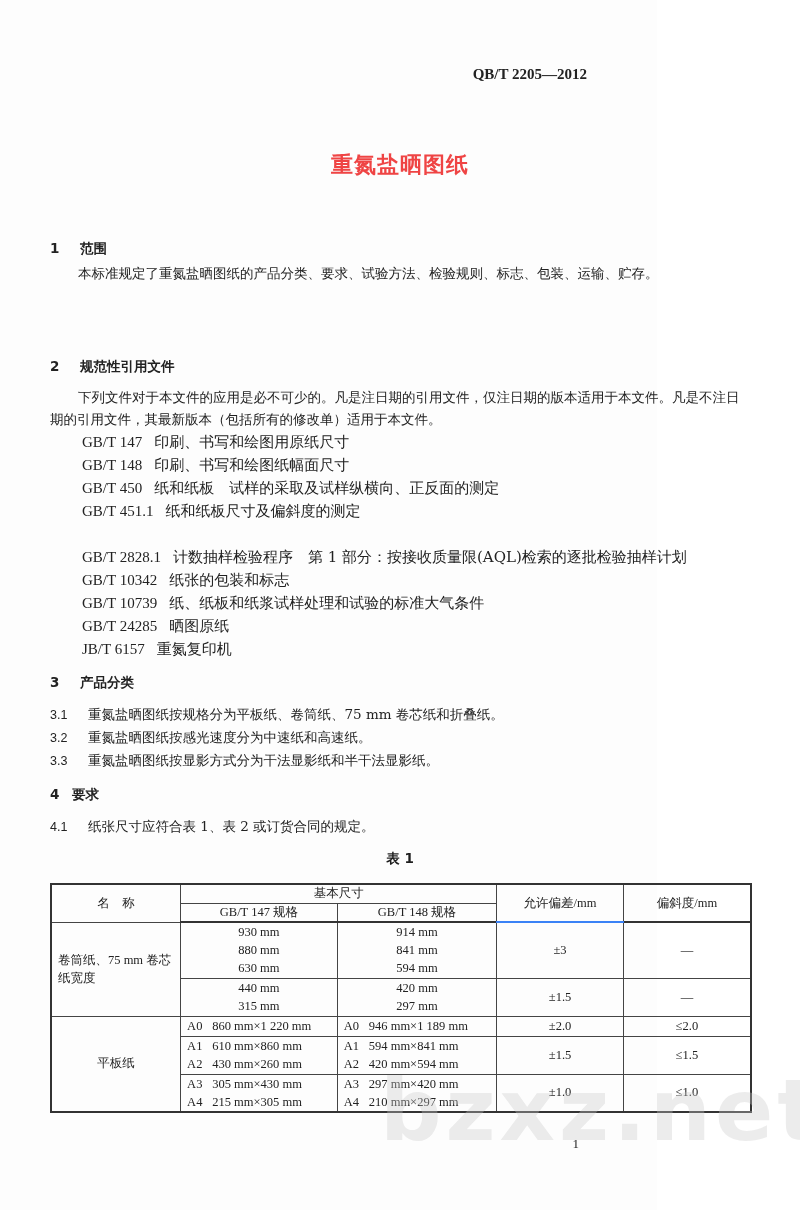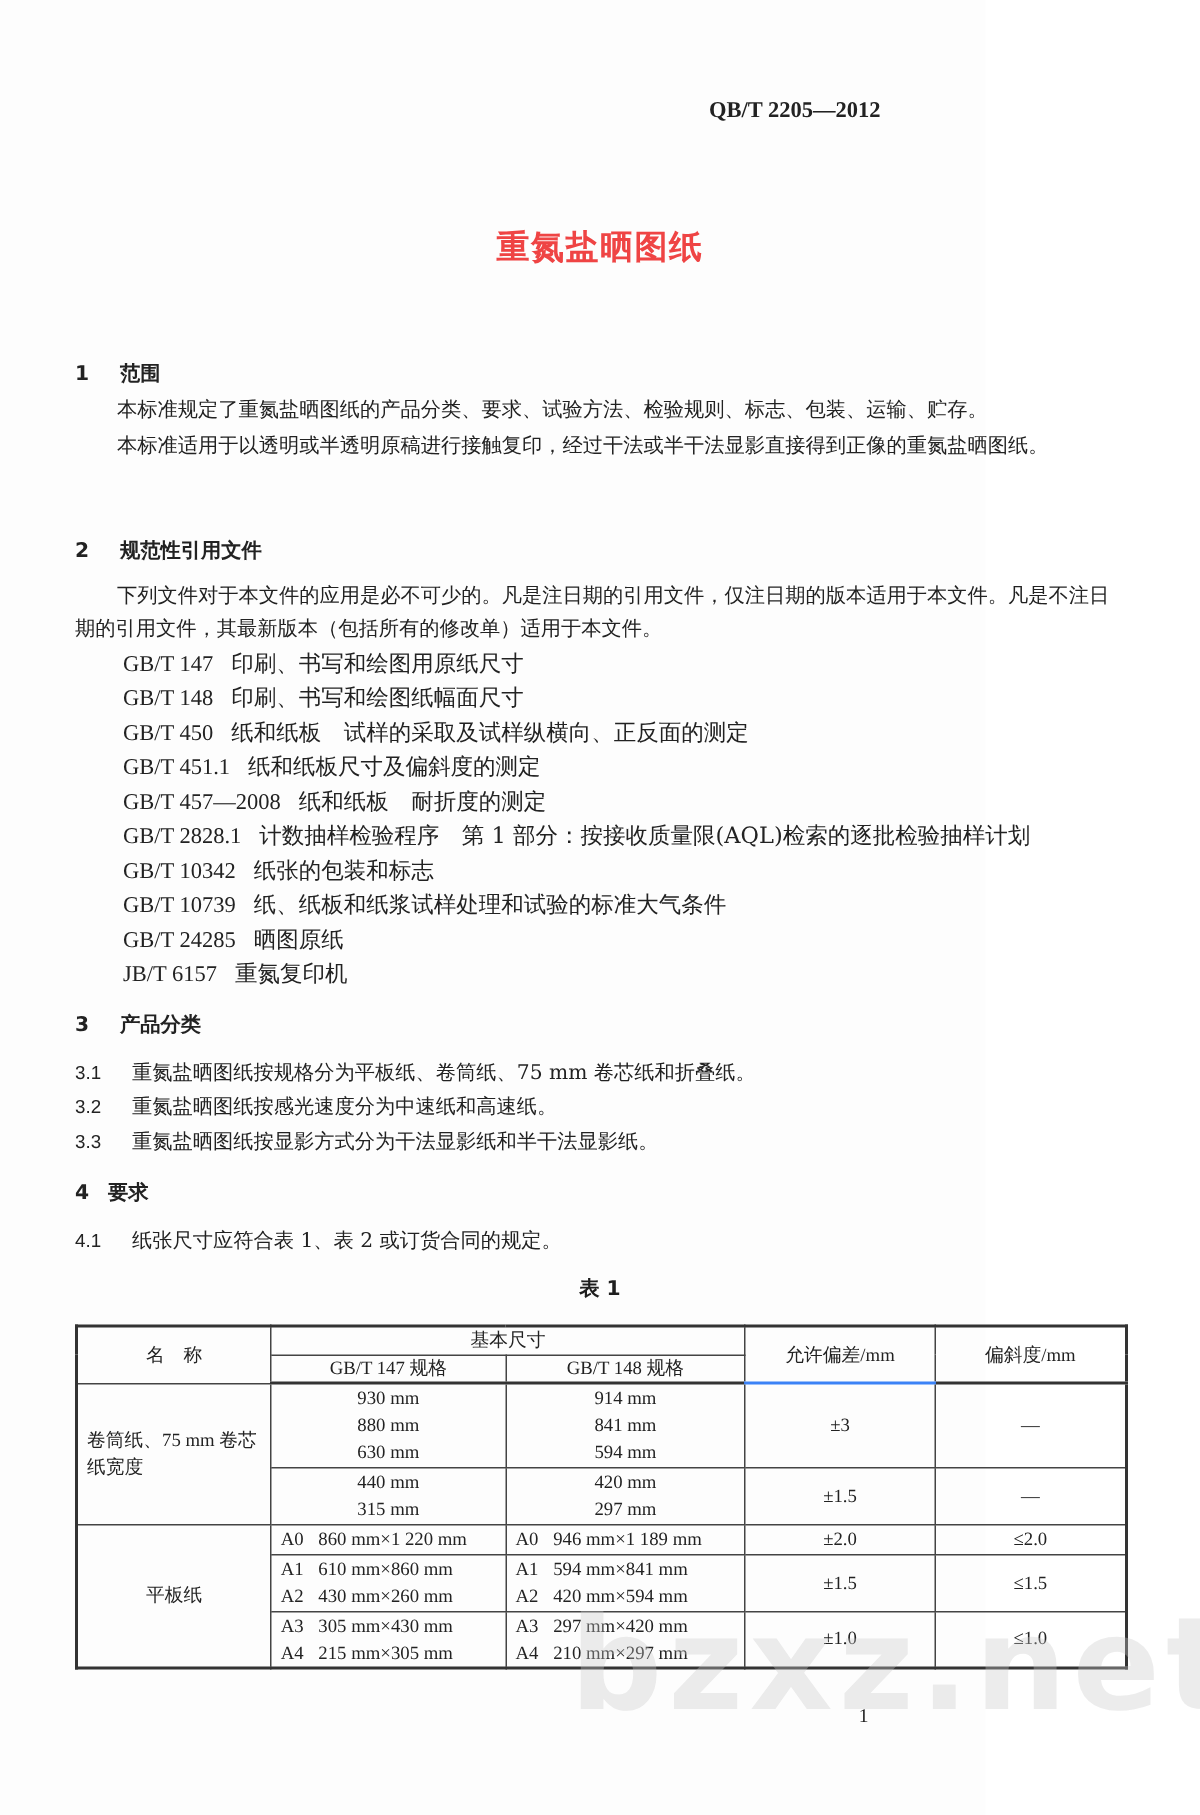--- a/index.html
+++ b/index.html
@@ -68,32 +68,30 @@
 
 <div class="page">
 
   <div class="std-code">QB/T 2205—2012</div>
   <div class="doc-title">重氮盐晒图纸</div>
 
   <div class="h" style="top:240px;">
     <span class="num">1</span><span>范围</span>
   </div>
   <div class="p indent" style="top:262px;">本标准规定了重氮盐晒图纸的产品分类、要求、试验方法、检验规则、标志、包装、运输、贮存。</div>
-  <div class="p indent" style="top:286px;">本标准适用于以透明或半透明原稿进行接触复印，经过干法或半干法显影直接得到正像的重氮盐晒图纸。</div>
 
   <div class="h" style="top:358px;">
     <span class="num">2</span><span>规范性引用文件</span>
   </div>
   <div class="p indent" style="top:386px;">下列文件对于本文件的应用是必不可少的。凡是注日期的引用文件，仅注日期的版本适用于本文件。凡是不注日期的引用文件，其最新版本（包括所有的修改单）适用于本文件。</div>
 
   <div class="ref" style="top:433px;"><span class="code">GB/T 147</span><span>印刷、书写和绘图用原纸尺寸</span></div>
   <div class="ref" style="top:456px;"><span class="code">GB/T 148</span><span>印刷、书写和绘图纸幅面尺寸</span></div>
   <div class="ref" style="top:479px;"><span class="code">GB/T 450</span><span>纸和纸板　试样的采取及试样纵横向、正反面的测定</span></div>
   <div class="ref" style="top:502px;"><span class="code">GB/T 451.1</span><span>纸和纸板尺寸及偏斜度的测定</span></div>
-  <div class="ref" style="top:525px;"><span class="code">GB/T 457—2008</span><span>纸和纸板　耐折度的测定</span></div>
   <div class="ref" style="top:548px;"><span class="code">GB/T 2828.1</span><span>计数抽样检验程序　第 1 部分：按接收质量限(AQL)检索的逐批检验抽样计划</span></div>
   <div class="ref" style="top:571px;"><span class="code">GB/T 10342</span><span>纸张的包装和标志</span></div>
   <div class="ref" style="top:594px;"><span class="code">GB/T 10739</span><span>纸、纸板和纸浆试样处理和试验的标准大气条件</span></div>
   <div class="ref" style="top:617px;"><span class="code">GB/T 24285</span><span>晒图原纸</span></div>
   <div class="ref" style="top:640px;"><span class="code">JB/T 6157</span><span>重氮复印机</span></div>
 
   <div class="h" style="top:674px;">
     <span class="num">3</span><span>产品分类</span>
   </div>
   <div class="clause" style="top:706px;"><span class="cnum">3.1</span><span>重氮盐晒图纸按规格分为平板纸、卷筒纸、75 mm 卷芯纸和折叠纸。</span></div>

